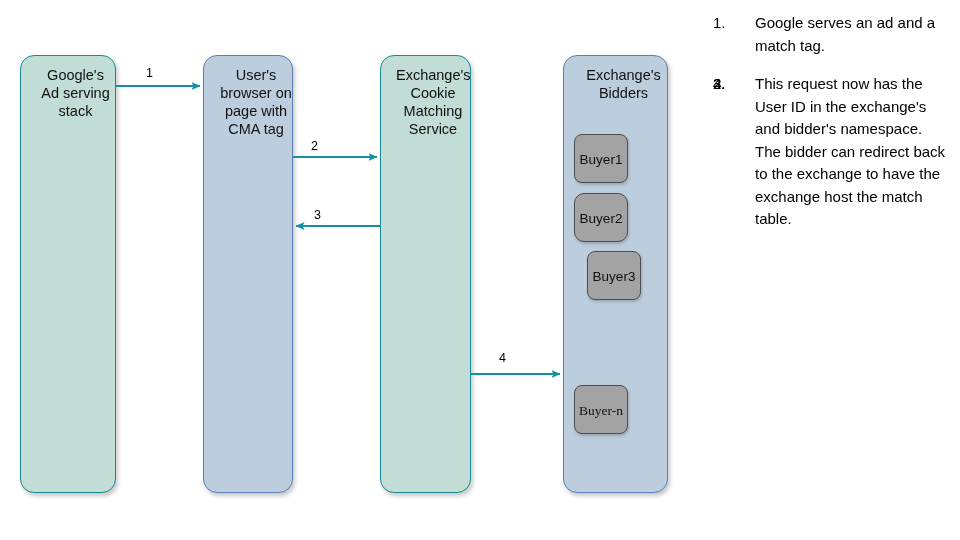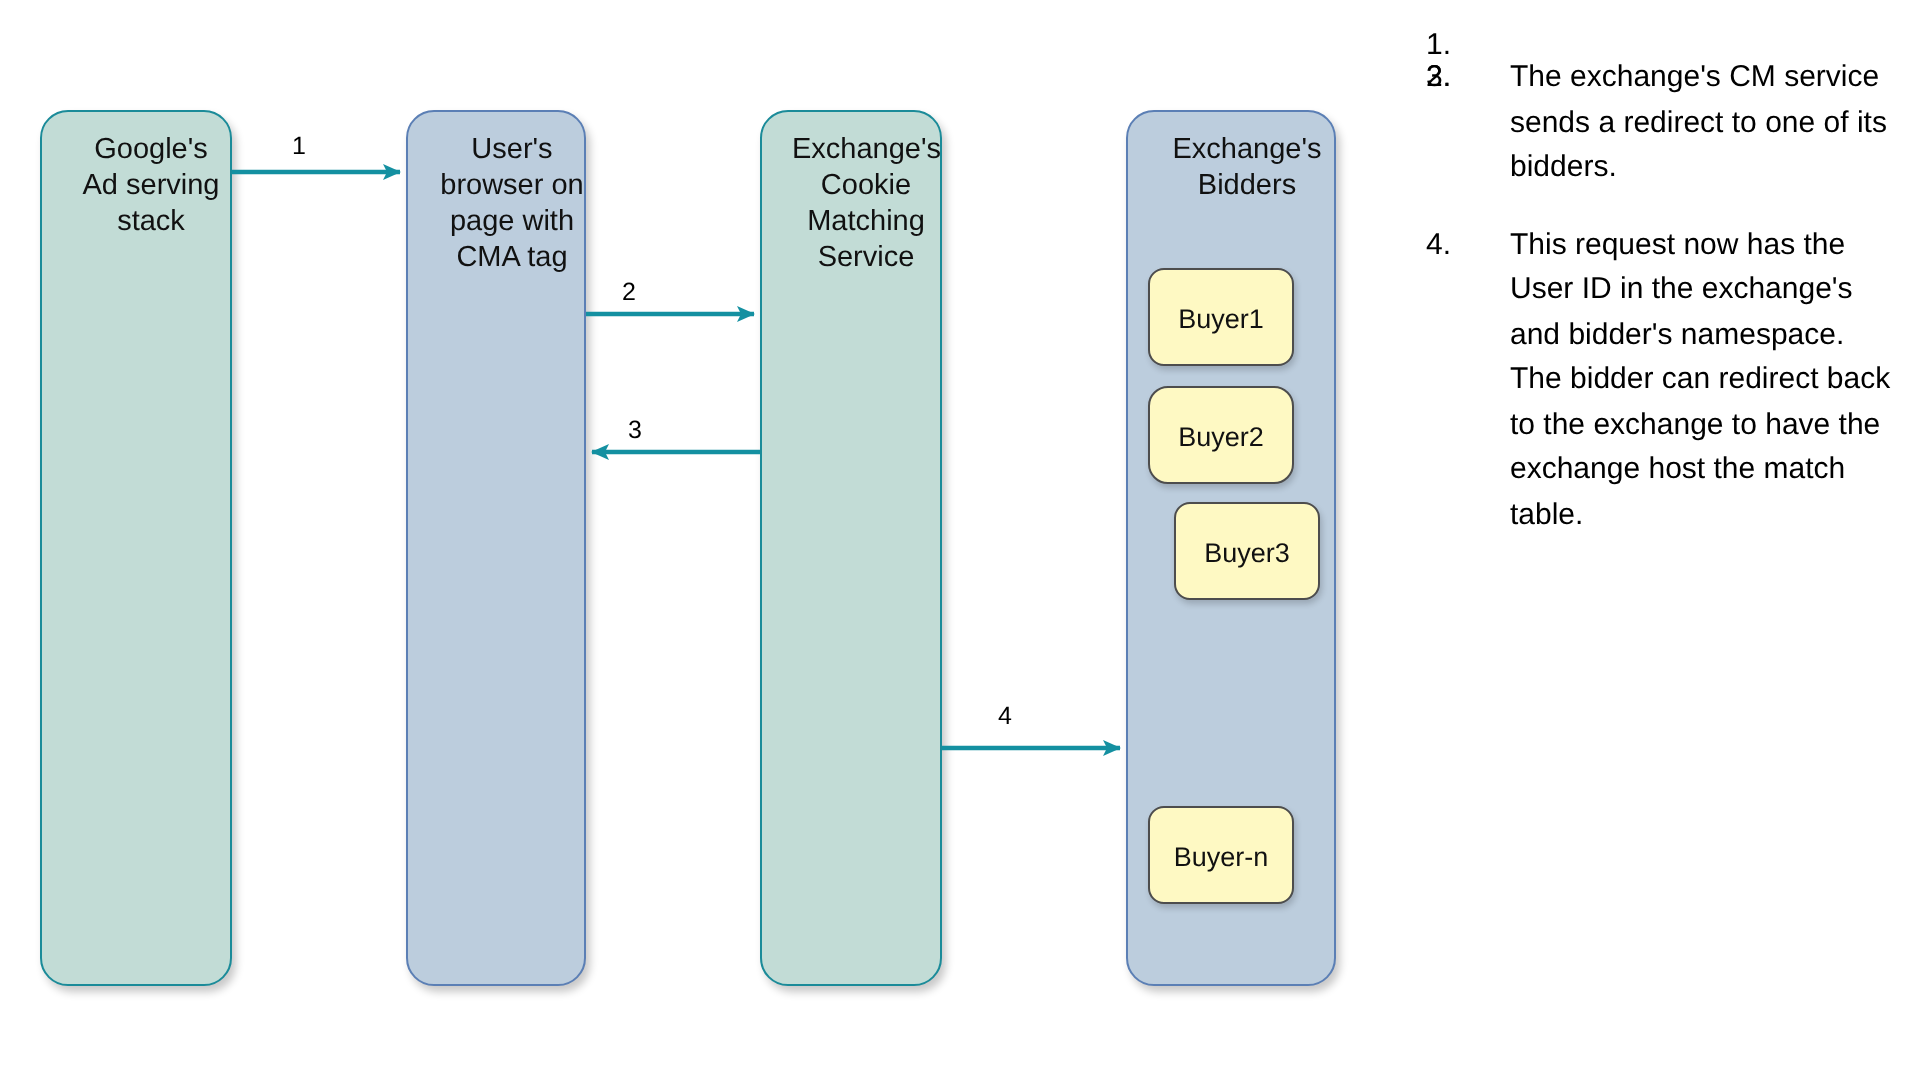--- a/index.html
+++ b/index.html
@@ -53,35 +53,35 @@
   #lane-google  { left: 20px;  top: 55px;  width: 96px;  height: 438px; }
   #lane-browser { left: 203px; top: 55px;  width: 90px;  height: 438px; }
   #lane-cms     { left: 380px; top: 55px;  width: 91px;  height: 438px; }
   #lane-bidders { left: 563px; top: 55px;  width: 105px; height: 438px; }
 
   
   .buyer {
     position: absolute;
     box-sizing: border-box;
     left: 574px;
-    width: 73px;
+    width: 54px;
     height: 49px;
-    background: #fef9c3;
+    background: #a3a3a3;
     border: 1.2px solid #4d4d4d;
     border-radius: 8px;
     font-size: 13.5px;
     line-height: 49px;
     text-align: center;
     color: #111;
     box-shadow: 1px 2px 3px rgba(0,0,0,0.18);
   }
   #buyer-1 { top: 134px; }
   #buyer-2 { top: 193px; border-radius: 10px; }
   #buyer-3 { top: 251px; margin-left: 13px; }
-  #buyer-n { top: 403px; }
+  #buyer-n { top: 385px; font-family: Liberation Serif, serif; }
 
   
   .arrow-label {
     position: absolute;
     font-size: 12.5px;
     color: #000;
     line-height: 14px;
   }
   #arrow-label-1 { left: 146px; top: 66px; }
   #arrow-label-2 { left: 311px; top: 139px; }
@@ -168,27 +168,27 @@
   </svg>
 
   <div class="arrow-label" id="arrow-label-1">1</div>
   <div class="arrow-label" id="arrow-label-2">2</div>
   <div class="arrow-label" id="arrow-label-3">3</div>
   <div class="arrow-label" id="arrow-label-4">4</div>
 
   <ol id="steps" style="list-style:none;margin:0;padding:0;">
     <li class="step">
       <span class="step-num">1.</span>
+      <span class="step-text">Google serves an ad and a match tag.</span>
     </li>
     <li class="step">
       <span class="step-num">2.</span>
     </li>
     <li class="step">
       <span class="step-num">3.</span>
-      <span class="step-text">The exchange's CM service sends a redirect to one of its bidders.</span>
     </li>
     <li class="step">
       <span class="step-num">4.</span>
       <span class="step-text">This request now has the User ID in the exchange's and bidder's namespace. The bidder can redirect back to the exchange to have the exchange host the match table.</span>
     </li>
   </ol>
 
 </div>
 
 </body></html>

